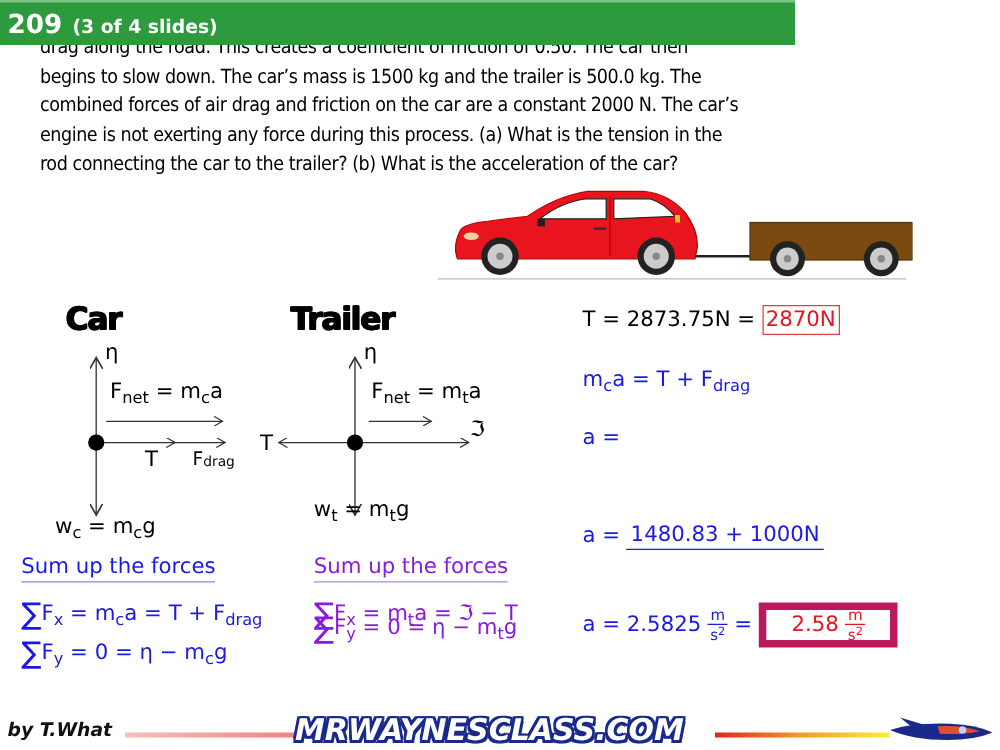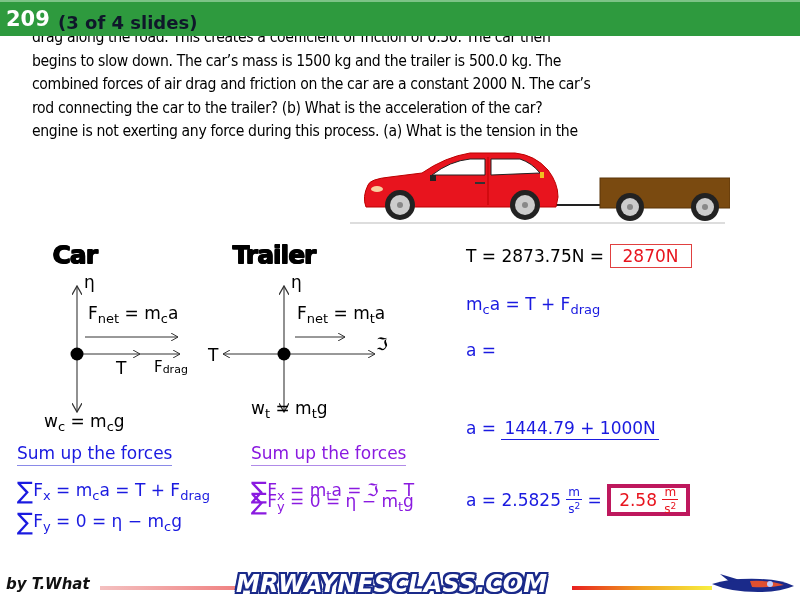--- a/index.html
+++ b/index.html
@@ -3,25 +3,25 @@
 <meta charset="utf-8">
 <style>
   html, body { margin: 0; padding: 0; }
   body {
     width: 800px; height: 600px; position: relative; overflow: hidden;
     background: #ffffff; font-family: "DejaVu Sans", sans-serif; color: #000;
   }
   .abs { position: absolute; }
   
   .header {
-    position: absolute; left: 0; top: 0; width: 800px; height: 36px;
+    position: absolute; left: 0; top: 0; width: 636px; height: 36px;
     background: #2e9a3e; border-top: 2px solid #7cc386; box-sizing: border-box;
   }
   .header .num { position: absolute; left: 6px; top: 5px; font-size: 21px; font-weight: bold; color: #fff; }
-  .header .sub { position: absolute; left: 58px; top: 10px; font-size: 18px; font-weight: bold; color: #0f172a; text-align: center; }
+  .header .sub { position: absolute; left: 58px; top: 10px; font-size: 15px; font-weight: bold; color: #ffffff; text-align: center; }
   
   .problem {
     position: absolute; left: 32px; top: 26px; width: 680px;
     font-family: "DejaVu Sans Condensed", "DejaVu Sans", sans-serif;
     font-size: 15.6px; line-height: 23.5px; letter-spacing: -0.35px; z-index: 0;
   }
   .problem p { margin: 0; white-space: nowrap; }
   .header { z-index: 2; }
   
   .title {
@@ -36,22 +36,22 @@
   .purple { color: #8a1ae0; }
   .red { color: #e8141e; }
   .underline-blue { border-bottom: 1px solid #8a8ae8; padding-bottom: 2px; }
   .underline-purple { border-bottom: 1px solid #b08ae8; padding-bottom: 2px; }
   .sigma { font-size: 24px; vertical-align: -3px; }
   .frac { display: inline-block; vertical-align: middle; text-align: center; }
   .frac .n { display: block; border-bottom: 1.5px solid currentColor; padding: 0 3px 1px 3px; }
   .frac .d { display: block; padding-top: 1px; }
   .frac.small { font-size: 12px; }
   .frac.small .n { padding: 0 2px; }
-  .box-red { border: 1px solid #e04040; padding: 1px 12px; }
-  .box-blue { border: 4px solid #be185d; padding: 2px 8px; }
+  .box-red { border: 1px solid #e04040; padding: 1px 2px; }
+  .box-blue { border: 6px solid #be185d; padding: 2px 20px; }
   
   .footer-by {
     position: absolute; left: 6px; top: 575px; font-size: 15px; font-style: italic; font-weight: bold; color: #111;
   }
   .footer-line1 { position: absolute; left: 100px; top: 586px; width: 140px; height: 4px;
     background: linear-gradient(to right, #f4c0c0, #f08080); }
   .footer-logo {
     position: absolute; left: 236px; top: 570px; font-size: 24px; font-weight: 900; font-style: italic;
     color: #ffffff; letter-spacing: 0px;
     text-shadow: -2px 0 #1a2a8a, 2px 0 #1a2a8a, 0 -2px #1a2a8a, 0 2px #1a2a8a, -2px -2px #1a2a8a, 2px 2px #1a2a8a, -2px 2px #1a2a8a, 2px -2px #1a2a8a;
@@ -64,22 +64,22 @@
 
 <div class="header">
   <span class="num">209</span>
   <span class="sub">(3 of 4 slides)</span>
 </div>
 
 <div class="problem">
   <p>drag along the road. This creates a coefficient of friction of 0.50. The car then</p>
   <p>begins to slow down. The car’s mass is 1500 kg and the trailer is 500.0 kg. The</p>
   <p>combined forces of air drag and friction on the car are a constant 2000 N. The car’s</p>
+  <p>engine is not exerting any force during this process. (a) What is the tension in the</p>
   <p>rod connecting the car to the trailer? (b) What is the acceleration of the car?</p>
-  <p>engine is not exerting any force during this process. (a) What is the tension in the</p>
 </div>
 
 <svg class="abs" style="left:350px;top:145px" width="380" height="80" viewBox="0 0 380 80">
   <line x1="0" y1="78" x2="375" y2="78" stroke="#bbb" stroke-width="1"></line>
 
   <line x1="205" y1="60" x2="252" y2="60" stroke="#222" stroke-width="2"></line>
 
   <rect x="250" y="33" width="130" height="30" fill="#7a4a10" stroke="#5a3408" stroke-width="1"></rect>
 
   <path d="M18,40 Q20,34 40,32 L72,28 Q95,12 120,8 L165,8 Q185,10 198,25 Q208,38 208,52 L206,62 L16,62 Q12,52 18,40 Z" fill="#e8141e" stroke="#b00" stroke-width="1"></path>
@@ -187,21 +187,21 @@
 <div class="math" style="left:466px;top:246px">
   <span>T = 2873.75N = </span><span class="red box-red">2870N</span>
 </div>
 <div class="math blue" style="left:466px;top:294px">
   <span>m</span><sub>c</sub><span>a = T + F</span><sub>drag</sub>
 </div>
 <div class="math blue" style="left:466px;top:340px">
   <span>a = </span><span class="frac"></span>
 </div>
 <div class="math blue" style="left:466px;top:418px">
-  <span>a = </span><span class="frac"><span class="n">1444.79 + 1000N</span></span>
+  <span>a = </span><span class="frac"><span class="n">1480.83 + 1000N</span></span>
 </div>
 <div class="math blue" style="left:466px;top:485px">
   <span>a = 2.5825</span>
   <span class="frac small"><span class="n">m</span><span class="d"><span>s</span><sup style="font-size:9px;vertical-align:4px">2</sup></span></span>
   <span> = </span>
   <span class="box-blue red"><span>2.58</span>
     <span class="frac small"><span class="n">m</span><span class="d"><span>s</span><sup style="font-size:9px;vertical-align:4px">2</sup></span></span>
   </span>
 </div>
 

